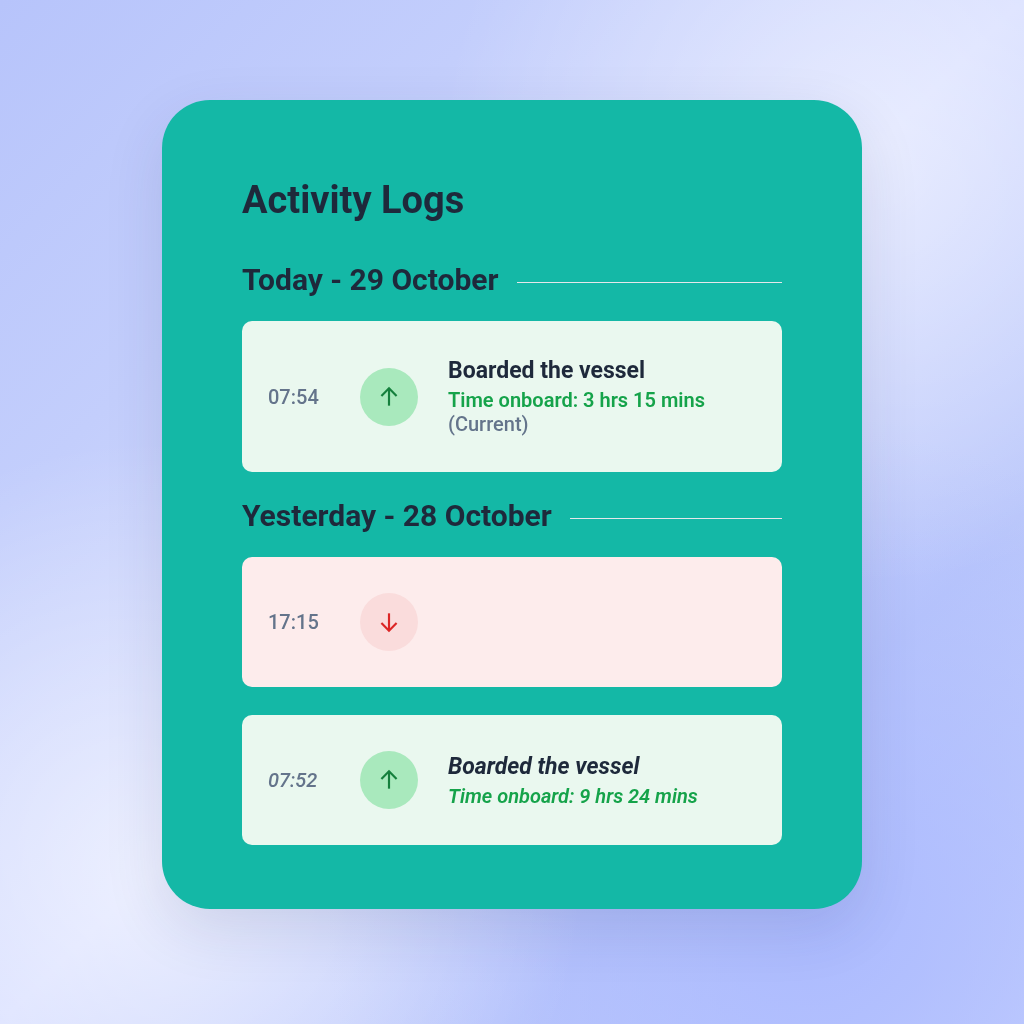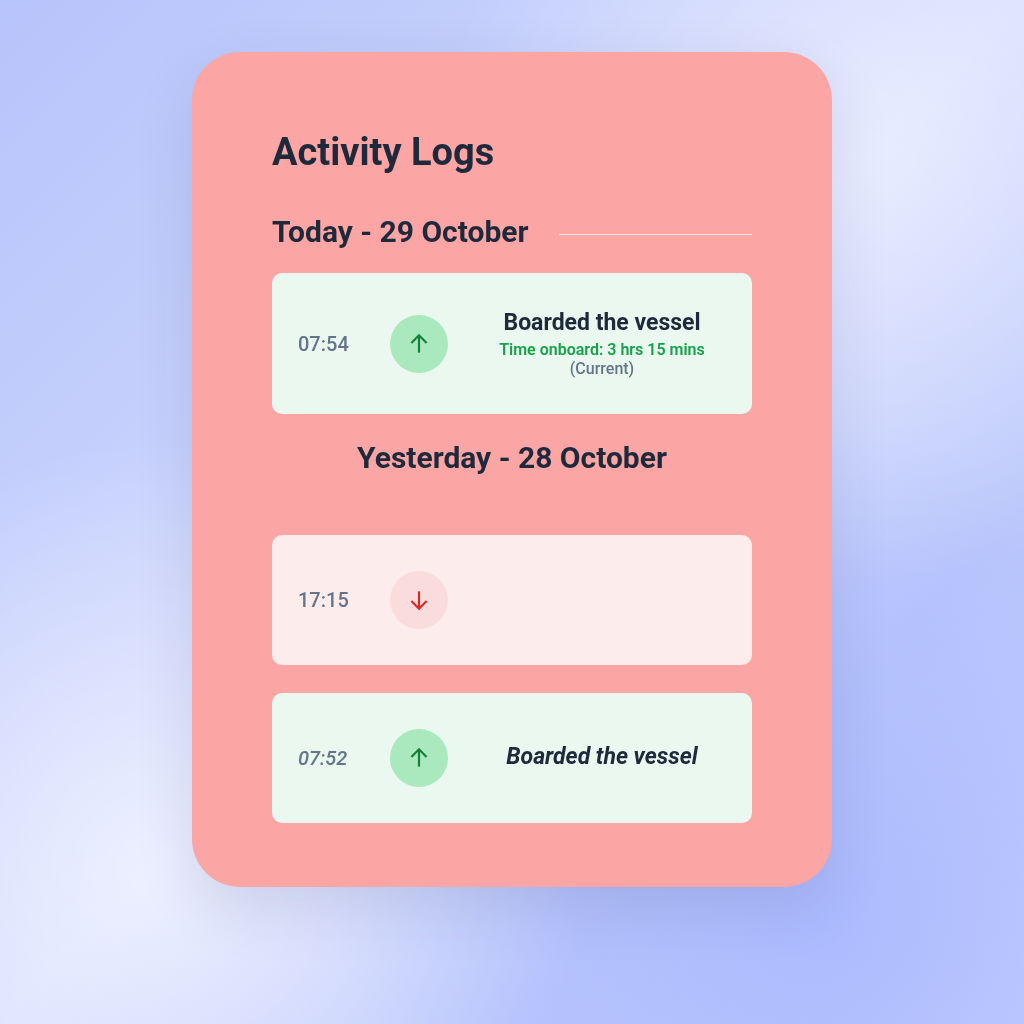--- a/index.html
+++ b/index.html
@@ -12,54 +12,54 @@
       radial-gradient(circle at 80% 90%, rgba(170,185,255,0.9), rgba(170,185,255,0) 40%),
       linear-gradient(135deg, #b7c4fb 0%, #c3cefc 25%, #d6ddff 50%, #b9c6fb 75%, #c8d2fd 100%);
     border-radius: 48px;
     overflow: hidden;
     display: flex;
     align-items: flex-start;
     justify-content: center;
   }
 
   .card {
-    margin-top: 52px;
-    width: 640px;
-    background: #fca5a5;
+    margin-top: 100px;
+    width: 700px;
+    background: #14b8a6;
     border-radius: 48px;
     padding: 78px 80px 64px 80px;
     box-shadow: 0 20px 60px rgba(30,40,90,0.12);
   }
 
   .title {
     font-size: 38px;
     font-weight: 700;
     color: #1e293b;
     margin-bottom: 40px;
   }
 
   .section-header {
     display: flex;
     align-items: center;
-    gap: 30px;
+    gap: 18px;
     margin-bottom: 24px;
   }
   .section-header h2 {
     font-size: 30px;
     font-weight: 700;
     color: #1e293b;
     white-space: nowrap;
   }
   .section-header .rule {
     flex: 1;
     height: 1px;
     background: #e5e7eb;
     margin-top: 6px;
   }
-  .section-header.secondary { margin-top: 26px; margin-bottom: 24px; flex-direction: column; }
+  .section-header.secondary { margin-top: 26px; margin-bottom: 24px; }
 
   .log {
     display: flex;
     align-items: center;
     border-radius: 10px;
     padding: 36px 26px;
   }
   .log + .log { margin-top: 28px; font-style: italic; }
   .log.boarded { background: #eaf8ef; }
   .log.left    { background: #fdecec; }
@@ -76,29 +76,29 @@
     border-radius: 50%;
     display: flex; align-items: center; justify-content: center;
     margin-right: 30px;
   }
   .log.boarded .icon-wrap { background: #a9e9bd; }
   .log.left    .icon-wrap { background: #fadcdc; }
   .icon-wrap svg { width: 26px; height: 26px; stroke-width: 2; fill: none; }
   .log.boarded .icon-wrap svg { stroke: #15803d; }
   .log.left    .icon-wrap svg { stroke: #dc2626; }
 
-  .body { flex: 1; text-align: center; }
+  .body { flex: 1; }
   .body .headline {
     font-size: 23px;
     font-weight: 700;
     color: #1e293b;
     margin-bottom: 4px;
   }
   .body .sub {
-    font-size: 16px;
+    font-size: 20px;
     font-weight: 600;
   }
   .log.boarded .sub { color: #15a34a; }
   .log.left    .sub { color: #dc2626; }
   .sub .suffix { color: #64748b; font-weight: 500; }
 </style>
 </head>
 <body>
 
 <div class="card">
@@ -143,16 +143,19 @@
   <div class="log boarded">
     <div class="time">07:52</div>
     <div class="icon-wrap">
       <svg viewBox="0 0 24 24">
           <path d="M12 20V4"></path>
           <path d="M5 11l7-7 7 7"></path>
         </svg>
     </div>
     <div class="body">
       <div class="headline">Boarded the vessel</div>
+      <div class="sub">
+        <span>Time onboard: 9 hrs 24 mins</span><span class="suffix"></span>
+      </div>
     </div>
   </div>
 
 </div>
 
 </body></html>

